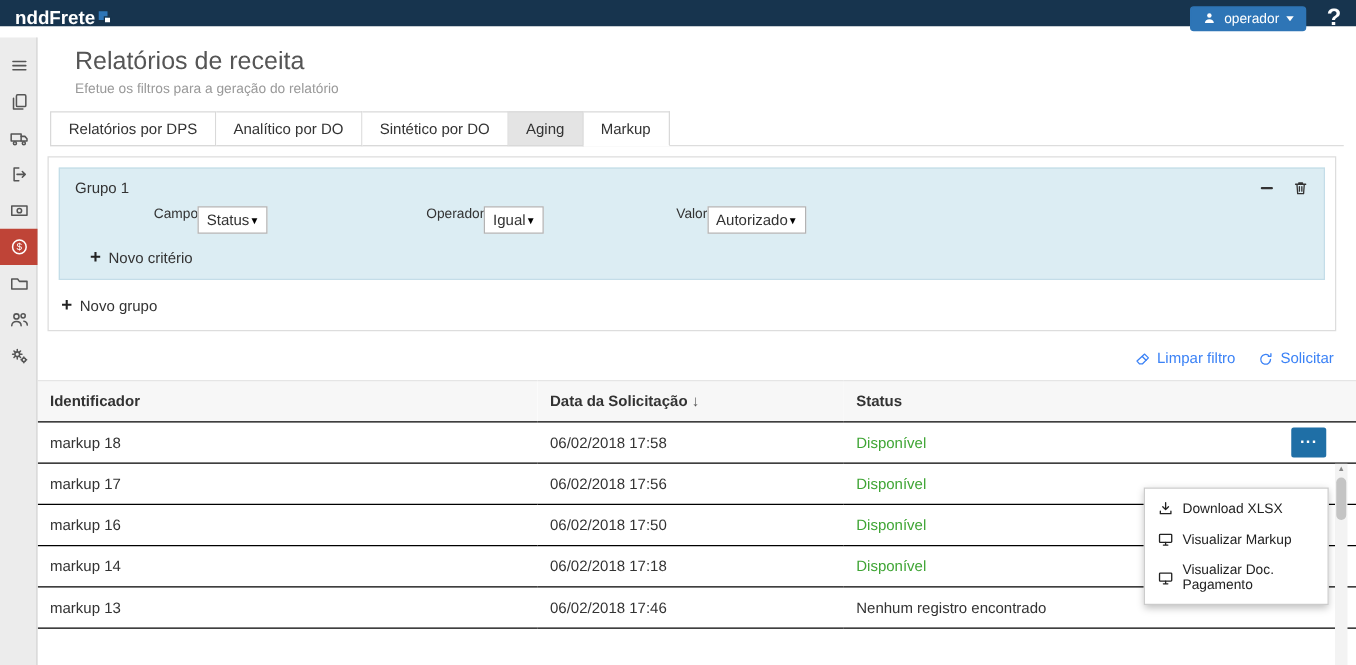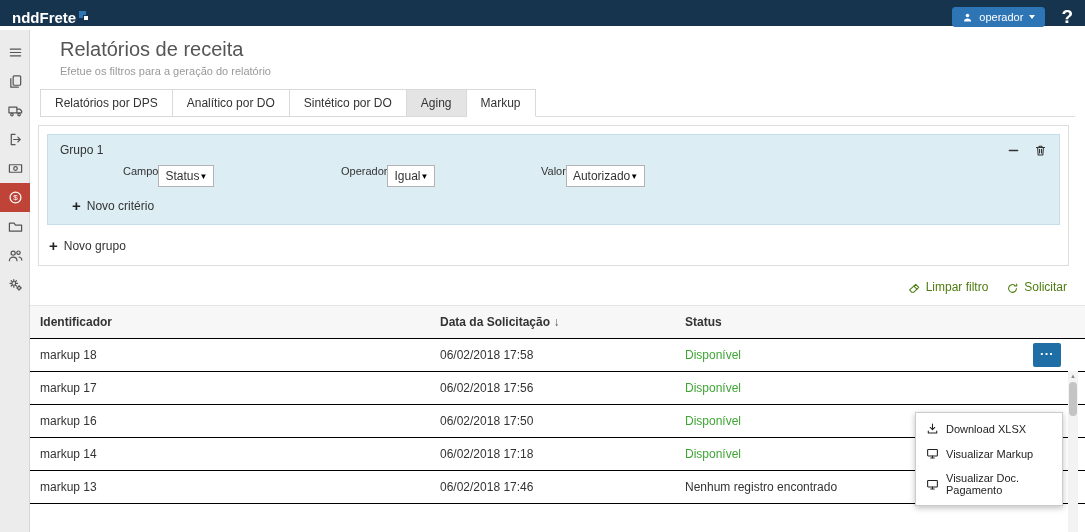--- a/index.html
+++ b/index.html
@@ -1,21 +1,21 @@
 <!DOCTYPE html>
 <html><head>
 <meta charset="utf-8">
 <style>
   *{box-sizing:border-box;margin:0;padding:0}
   html,body{width:1085px;height:532px}
   body{font-family:"Liberation Sans",sans-serif;background:#fff;overflow:hidden;position:relative;font-size:12px;color:#333}
   .ico{width:16px;height:16px;display:inline-block;vertical-align:middle}
 
   
-  .topbar{position:absolute;top:0;left:0;right:0;height:26px;background:#17344e;display:flex;align-items:center;justify-content:space-between;padding:8px 8px 0 12px;z-index:30}
+  .topbar{position:absolute;top:0;left:0;right:0;height:21px;background:#17344e;display:flex;align-items:center;justify-content:space-between;padding:8px 8px 0 12px;z-index:30}
   .logo{color:#fff;font-weight:bold;font-size:15px;display:flex;align-items:center;gap:3px}
   .logo-mark{position:relative;width:11px;height:12px;display:inline-block}
   .sq{position:absolute;display:block}
   .sq1{width:7px;height:7px;background:#2e75b6;left:0;top:0}
   .sq2{width:4px;height:4px;background:#fff;left:5px;top:5px;outline:1px solid #17344e}
   .topbar-right{display:flex;align-items:center;gap:12px}
   .user-btn{background:#2e75b6;border:1px solid #2e75b6;color:#fff;font-size:11px;height:20px;padding:0 9px;border-radius:3px;display:flex;align-items:center;gap:6px;cursor:pointer;font-family:inherit}
   .user-btn .ico{width:11px;height:11px}
   .caret{width:0;height:0;border-left:3.5px solid transparent;border-right:3.5px solid transparent;border-top:4px solid #fff;display:inline-block}
   .help{color:#fff;font-weight:bold;font-size:19px;cursor:pointer;padding:0 4px}
@@ -55,36 +55,36 @@
   .f-label{font-size:11px;color:#333;margin-bottom:3px}
   .select{background:#fff;border:1px solid #b3b3b3;height:22px;display:flex;align-items:center;justify-content:space-between;padding:0 6px;font-size:12px;cursor:pointer}
   .sel-caret{font-size:8px;color:#000}
   .add-link{display:inline-flex;align-items:center;gap:6px;font-size:12px;color:#333;cursor:pointer}
   .add-link .plus{font-size:15px;font-weight:bold;color:#222;line-height:12px}
   .crit{margin:12px 0 0 14px}
   .grp{margin:14px 0 4px 2px}
 
   
   .actions-row{display:flex;justify-content:flex-end;gap:18px;margin:14px 18px 10px 0}
-  .act{display:inline-flex;align-items:center;gap:5px;font-size:12px;color:#4d7c0f;cursor:pointer}
+  .act{display:inline-flex;align-items:center;gap:5px;font-size:12px;color:#3b82f6;cursor:pointer}
   .act .ico{width:13px;height:13px}
 
   
   table.results{width:100%;border-collapse:collapse;table-layout:fixed;margin-top:4px}
   .results th,.results td{text-align:left;padding:9px 10px;font-size:12px;border-bottom:1px solid #000000;overflow:hidden;white-space:nowrap}
   .results thead th{background:#f7f7f7;border-top:1px solid #e5e5e5;font-weight:bold;color:#333;cursor:pointer}
   .results .col1{width:400px}.results .col2{width:245px}
   .sort{color:#555;font-weight:normal}
   .st-ok{color:#3fa535}
   .st-none{color:#333}
   .results td{position:relative}
   .row-actions{position:absolute;right:24px;top:50%;transform:translateY(-50%);background:#1f6fa6;color:#fff;border:none;border-radius:2px;width:28px;height:24px;font-size:13px;font-weight:bold;letter-spacing:1px;line-height:8px;padding-bottom:8px;cursor:pointer;font-family:inherit}
 
   
-  .context-menu{position:absolute;top:412px;left:915px;width:148px;background:#fff;border:1px solid #ccc;box-shadow:0 2px 6px rgba(0,0,0,.25);z-index:40;padding:3px 0}
+  .context-menu{position:absolute;top:390px;left:915px;width:148px;background:#fff;border:1px solid #ccc;box-shadow:0 2px 6px rgba(0,0,0,.25);z-index:40;padding:3px 0}
   .menu-item{display:flex;align-items:center;gap:7px;padding:6px 10px;font-size:11px;color:#222;cursor:pointer}
   .menu-item .ico{width:13px;height:13px;flex:none}
 
   
   .vscroll{position:absolute;top:371px;right:7px;width:10px;bottom:0;background:#f3f3f3;z-index:35}
   .vs-up{height:10px;font-size:6px;color:#888;text-align:center;line-height:10px;cursor:pointer}
   .vs-thumb{margin:1px;height:34px;background:#c4c4c4;border-radius:4px;cursor:grab}
 </style>
 </head>
 <body>

